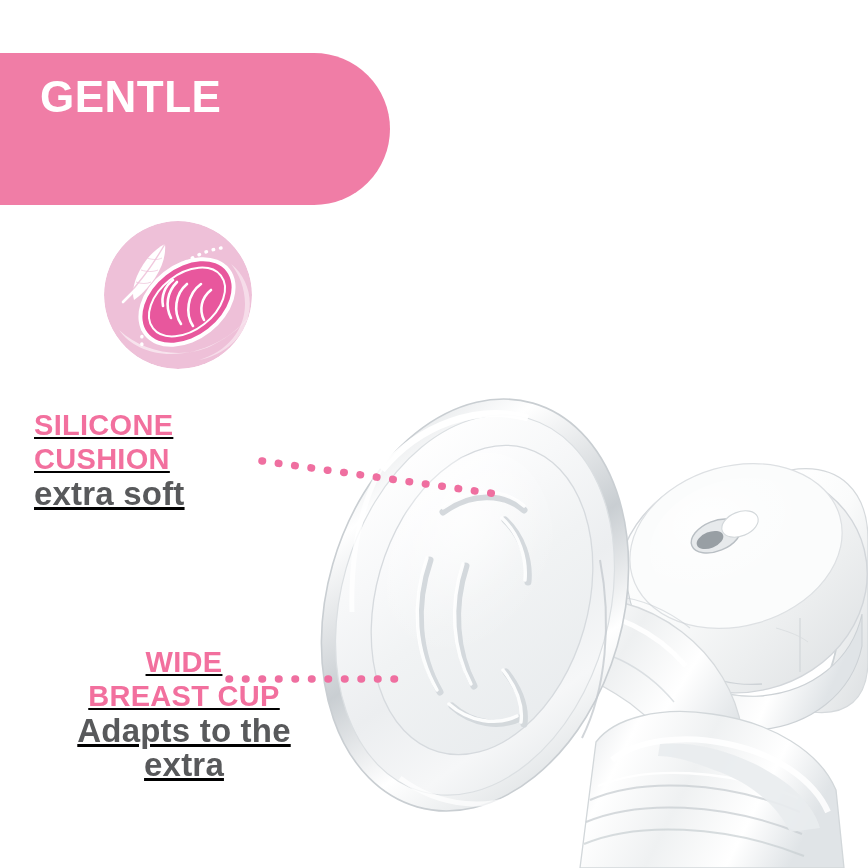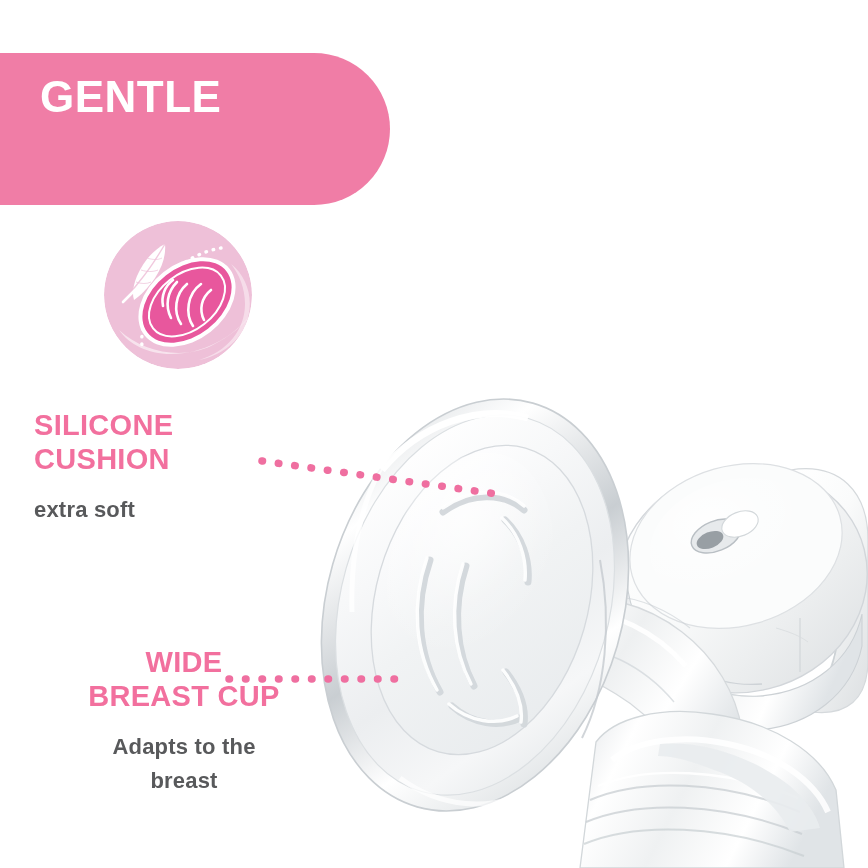--- a/index.html
+++ b/index.html
@@ -65,39 +65,40 @@
     top: 220px;
     width: 150px;
     height: 150px;
   }
 
   
   .callout {
     position: absolute;
     left: 34px;
     width: 300px;
+    text-decoration: underline;
   }
   #callout-silicone { top: 408px; }
   #callout-wide     { top: 645px; text-align: center; }
 
   .callout-title {
     color: #f2709e;
     font-size: 29px;
     font-weight: bold;
     line-height: 34px;
     letter-spacing: 0.3px;
     white-space: pre-line;
   }
   .callout-sub {
     color: #58595b;
-    font-size: 22px;
+    font-size: 33px;
     font-weight: bold;
     line-height: 34px;
     letter-spacing: 0.2px;
-    margin-top: 17px;
+    margin-top: 1px;
     white-space: pre-line;
   }
 
   
   .connector {
     position: absolute;
     pointer-events: none;
   }
   #connector-silicone { left: 258px; top: 445px; width: 250px; height: 60px; }
   #connector-wide     { left: 225px; top: 662px; width: 180px; height: 34px; }
@@ -290,20 +291,20 @@
   </div>
 
   <svg class="connector" id="connector-silicone" viewBox="0 0 250 60">
     <path d="M4 16 L 246 50" fill="none" stroke="#ef6fa0" stroke-width="7.5" stroke-linecap="round" stroke-dasharray="0.5 16"></path>
   </svg>
 
   <div class="callout" id="callout-wide">
     <div class="callout-title">WIDE
 BREAST CUP</div>
     <div class="callout-sub">Adapts to the
-breast</div>
+extra</div>
   </div>
 
   <svg class="connector" id="connector-wide" viewBox="0 0 180 34">
     <path d="M4 17 L 176 17" fill="none" stroke="#ef6fa0" stroke-width="7.5" stroke-linecap="round" stroke-dasharray="0.5 16"></path>
   </svg>
 
 </div>
 
 </body></html>

